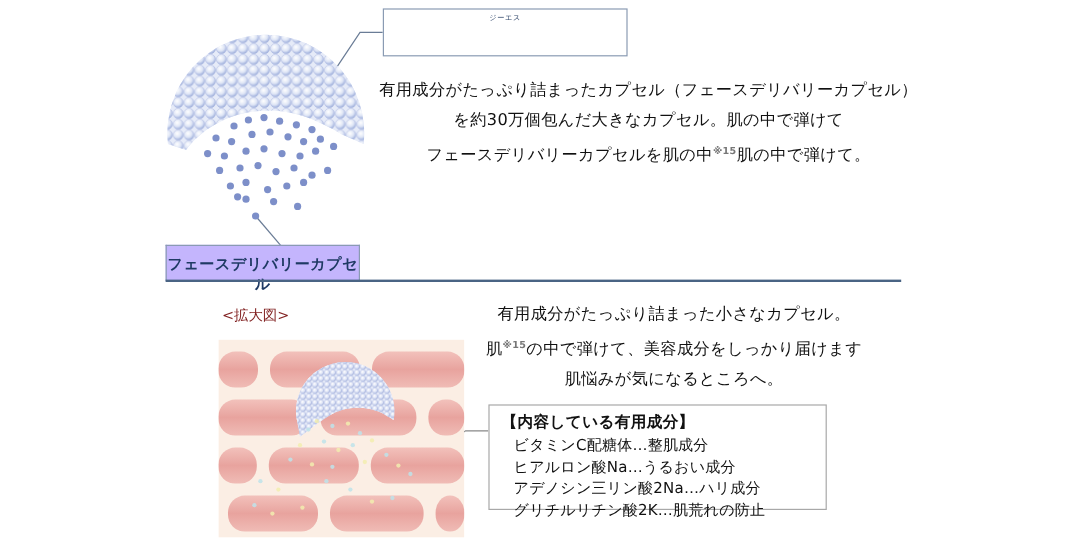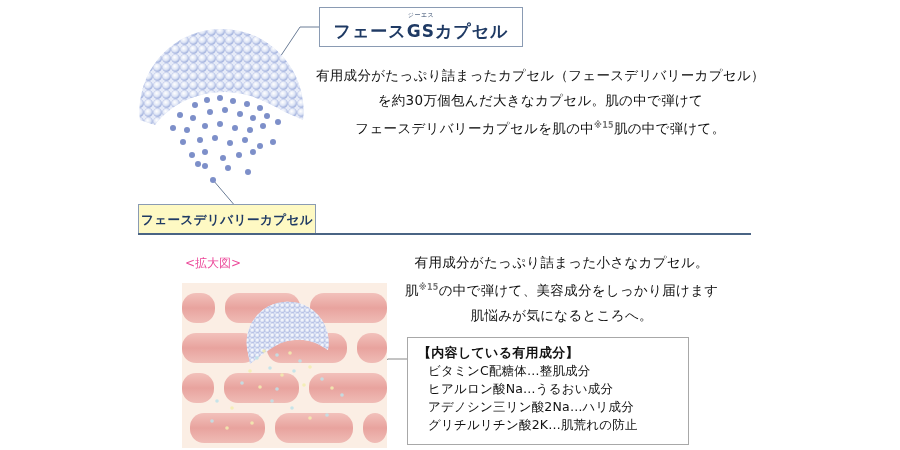--- a/index.html
+++ b/index.html
@@ -27,37 +27,37 @@
   }
 
   .desc {
     font-size: 13.5px; line-height: 25px; color: #111; letter-spacing: 0.3px; white-space: nowrap; text-align: center;
   }
   .desc sup { font-size: 8px; color: #777; vertical-align: 5px; font-weight: bold; }
   #top-desc { left: 316px; top: 63px; }
 
   
   .deliv-box {
-    left: 138px; top: 204px; width: 178px; height: 30px; box-sizing: border-box;
-    border: 1px solid #8a9bb3; border-bottom: none; background: #fef9c3;
+    left: 138px; top: 204px; width: 162px; height: 30px; box-sizing: border-box;
+    border: 1px solid #8a9bb3; border-bottom: none; background: #c4b5fd;
   }
   .deliv-text {
     position: absolute; left: 0; right: 0; top: 7px; text-align: center;
     font-size: 12.5px; font-weight: bold; color: #1f3a64; letter-spacing: 0.5px;
   }
   .divider { left: 138px; top: 233px; width: 613px; height: 2px; background: #4a6484; }
 
-  .zoom-label { left: 185px; top: 255px; font-size: 12px; color: #ec4899; }
+  .zoom-label { left: 185px; top: 255px; font-size: 12px; color: #7f1d1d; }
 
   #skin-illus { left: 182px; top: 283px; width: 205px; height: 165px; }
 
   #bottom-desc { left: 405px; top: 250px; }
 
   .ing-box {
-    left: 407px; top: 337px; width: 282px; height: 108px; box-sizing: border-box;
+    left: 407px; top: 337px; width: 282px; height: 88px; box-sizing: border-box;
     border: 1px solid #a8a8a8; background: #fff; padding: 6px 0 0 10px;
   }
   .ing-title { font-size: 13px; font-weight: bold; color: #111; line-height: 18px; letter-spacing: 0.3px; }
   .ing-item { font-size: 12.5px; color: #111; line-height: 18px; padding-left: 10px; letter-spacing: 0.2px; white-space: nowrap; }
 
   svg.lines { position: absolute; left: 0; top: 0; pointer-events: none; }
 </style>
 </head>
 <body>
 
@@ -122,21 +122,20 @@
     <circle cx="63" cy="164" r="3"></circle>
       <circle cx="70" cy="166" r="3"></circle>
       <circle cx="93" cy="168" r="3"></circle>
     <circle cx="113" cy="172" r="3"></circle>
       <circle cx="78" cy="180" r="3"></circle>
   </g>
 </svg>
 
 <div class="abs gs-box">
   <div class="gs-ruby">ジーエス</div>
-  <div class="gs-title">フェースGSカプセル</div>
 </div>
 
 <div id="top-desc" class="abs desc">
   <div>有用成分がたっぷり詰まったカプセル（フェースデリバリーカプセル）</div>
   <div>を約30万個包んだ大きなカプセル。肌の中で弾けて</div>
   <div><span>フェースデリバリーカプセルを肌の中</span><sup>※15</sup><span>肌の中で弾けて。</span></div>
 </div>
 
 <div class="abs deliv-box">
   <div class="deliv-text">フェースデリバリーカプセル</div>

